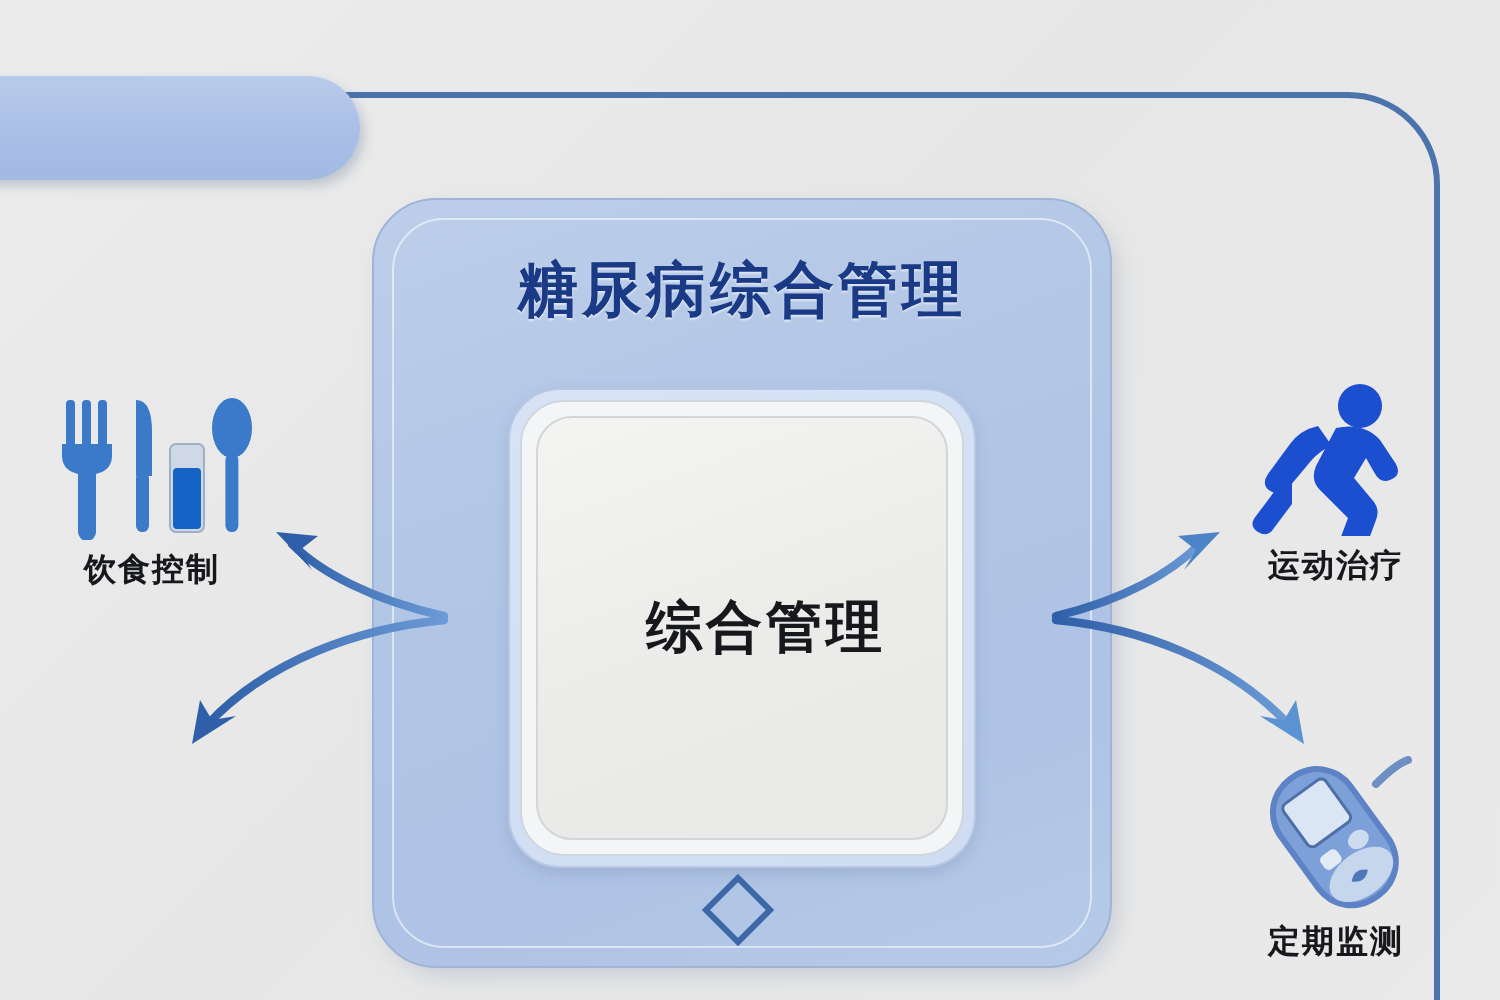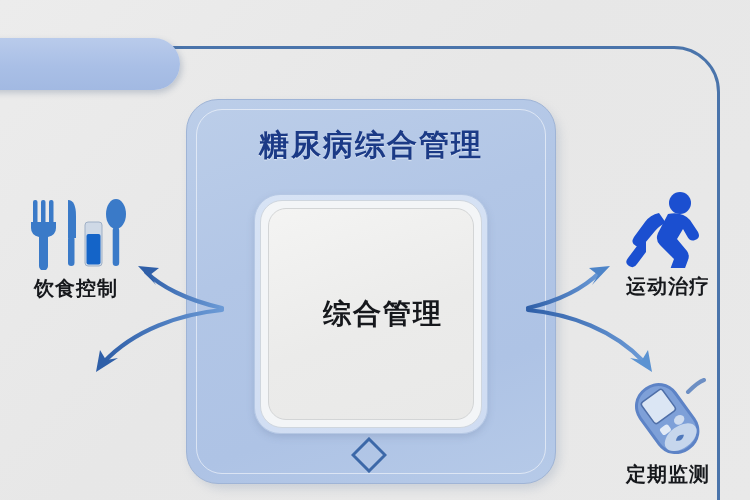--- a/index.html
+++ b/index.html
@@ -168,21 +168,21 @@
     text-align: center;
   }
   .node .glyph {
     height: 76px;
     display: flex;
     align-items: flex-end;
     justify-content: center;
   }
   .node .node-label {
     margin-top: 5px;
-    font-size: 20px;
+    font-size: 16px;
     font-weight: bold;
     letter-spacing: 1px;
     color: #16181c;
   }
 
   #node-diet    { left: 6px;   top: 194px; }
   #node-drug    { left: 6px;   top: 378px; }
   #node-sport   { left: 598px; top: 192px; }
   #node-monitor { left: 598px; top: 380px; }
 

